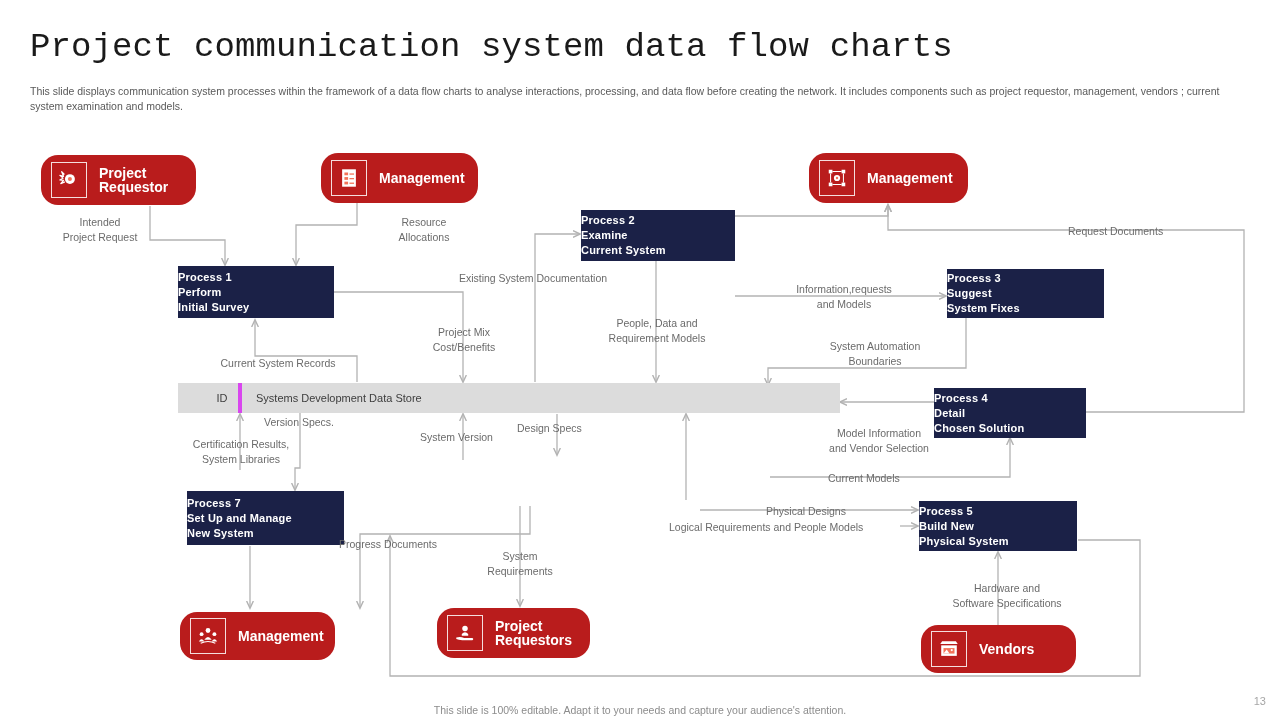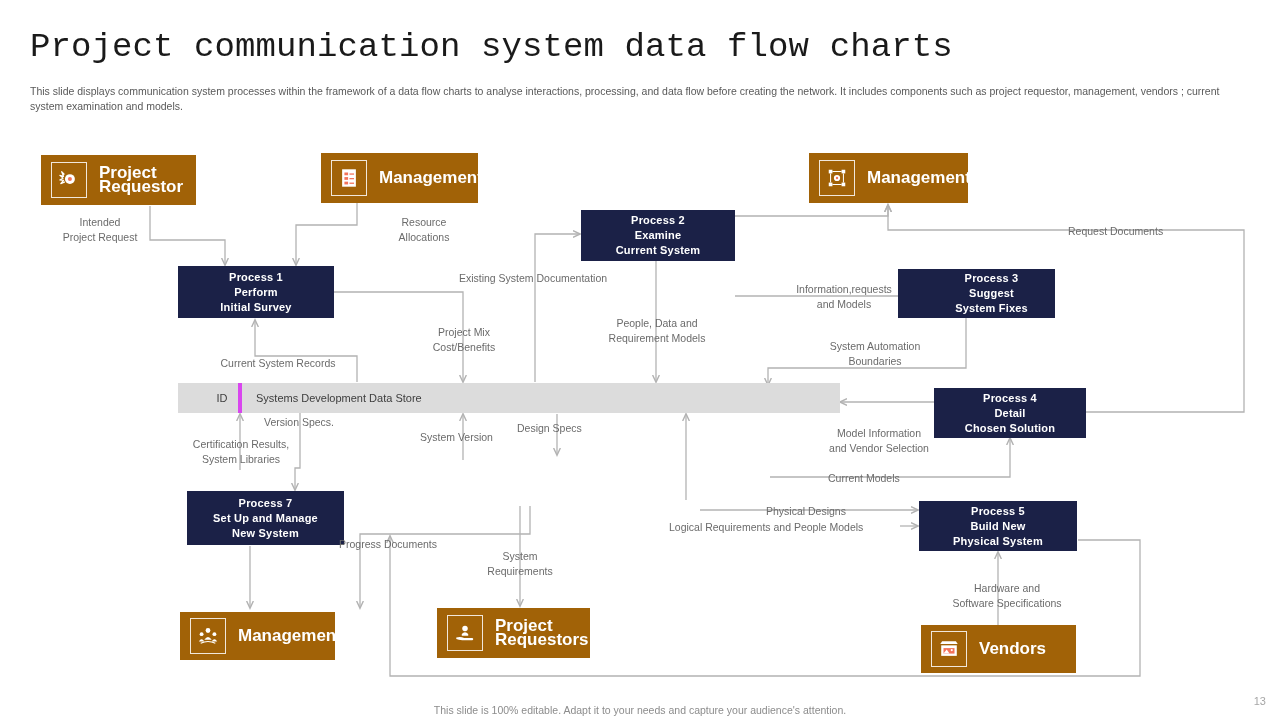--- a/index.html
+++ b/index.html
@@ -25,32 +25,33 @@
   }
 
   
   #wires{position:absolute;left:0;top:0;width:1280px;height:720px;pointer-events:none;}
 
   
   .node{position:absolute;box-sizing:border-box;}
 
   .proc{
     background:#1b2147;color:#ffffff;
-    display:flex;flex-direction:column;align-items:center;justify-content:center;
+    display:flex;flex-direction:column;align-items:flex-start;justify-content:center;
     font-size:11px;font-weight:bold;line-height:15px;text-align:center;
   }
   .proc .l1{letter-spacing:.2px;}
   .proc .l2{letter-spacing:.2px;}
   .proc .l3{letter-spacing:.2px;}
 
   .ext{
-    background:#a16207;color:#ffffff;
+    background:#b91c1c;color:#ffffff;
     display:flex;flex-direction:row;align-items:center;
-    font-size:17px;font-weight:bold;line-height:14px;
+    font-size:14px;font-weight:bold;line-height:14px;
     padding-left:10px;
+    border-radius:17px;
   }
   .ext .iconbox{
     width:34px;height:34px;min-width:34px;
     border:1.5px solid rgba(255,255,255,.85);
     display:flex;align-items:center;justify-content:center;
     margin-right:12px;
   }
   .ext .iconbox svg{display:block;}
   .ext .lbl{white-space:pre-line;}
 
@@ -243,21 +244,21 @@
     <span class="l2">Perform</span>
     <span class="l3">Initial  Survey</span>
   </div>
 
   <div class="node proc" style="left:581px;top:210px;width:154px;height:51px;">
     <span class="l1">Process 2</span>
     <span class="l2">Examine</span>
     <span class="l3">Current  System</span>
   </div>
 
-  <div class="node proc" style="left:898px;top:269px;width:157px;height:49px;padding-left:30px;">
+  <div class="node proc" style="left:947px;top:269px;width:157px;height:49px;">
     <span class="l1">Process 3</span>
     <span class="l2">Suggest</span>
     <span class="l3">System Fixes</span>
   </div>
 
   <div class="node proc" style="left:934px;top:388px;width:152px;height:50px;">
     <span class="l1">Process 4</span>
     <span class="l2">Detail</span>
     <span class="l3">Chosen  Solution</span>
   </div>

